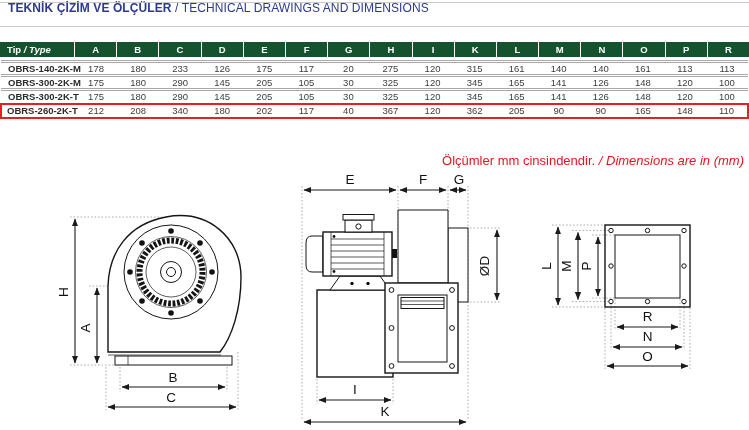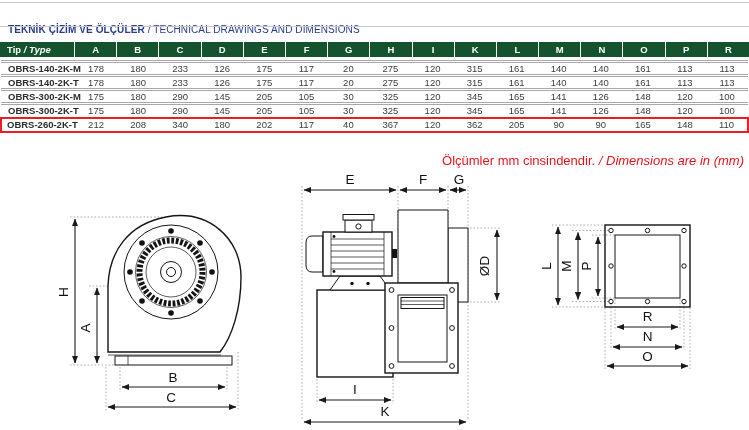--- a/index.html
+++ b/index.html
@@ -1,21 +1,21 @@
 <!DOCTYPE html>
 <html><head>
 <meta charset="utf-8">
 <style>
   * { margin:0; padding:0; box-sizing:border-box; }
   html,body { width:749px; height:430px; background:#ffffff; font-family:"Liberation Sans", sans-serif; }
   .page { position:relative; width:749px; height:430px; background:#fff; overflow:hidden; }
 
   
   .rule-top { position:absolute; top:2px; left:0; width:749px; border-top:1px solid #c9c9c9; }
-  .page-title { position:absolute; top:24px; left:8px; font-size:10px; color:#2b3990; white-space:nowrap; letter-spacing:.1px; }
+  .page-title { position:absolute; top:1px; left:8px; font-size:12px; color:#2b3990; white-space:nowrap; letter-spacing:.1px; }
   .page-title .t-bold { font-weight:bold; }
   .rule-mid { position:absolute; top:26px; left:0; width:749px; border-top:1px solid #c9c9c9; }
 
   
   .thead-bar { position:absolute; top:42px; left:0; width:749px; height:15px; display:flex; background:#14532d; }
   .type-h { width:74px; color:#fff; font-size:9.5px; font-weight:bold; line-height:15px; padding-left:7px; }
   .type-h .it { font-style:italic; }
   .col-h { flex:1; border-left:1px solid #fff; color:#fff; font-size:9.5px; font-weight:bold; line-height:15px; text-align:center; }
 
   
@@ -93,39 +93,20 @@
         <col>
         <col>
         <col>
         <col>
         <col>
         <col>
       </colgroup>
     <tbody id="dims-body">
         <tr>
           <td class="type-cell">OBRS-140-2K-M</td>
-          <td>178</td>
-          <td>180</td>
-          <td>233</td>
-          <td>126</td>
-          <td>175</td>
-          <td>117</td>
-          <td>20</td>
-          <td>275</td>
-          <td>120</td>
-          <td>315</td>
-          <td>161</td>
-          <td>140</td>
-          <td>140</td>
-          <td>161</td>
-          <td>113</td>
-          <td>113</td>
-        </tr>
-        <tr>
-          <td class="type-cell">OBRS-140-2K-T</td>
           <td>178</td>
           <td>180</td>
           <td>233</td>
           <td>126</td>
           <td>175</td>
           <td>117</td>
           <td>20</td>
           <td>275</td>
           <td>120</td>
           <td>315</td>

